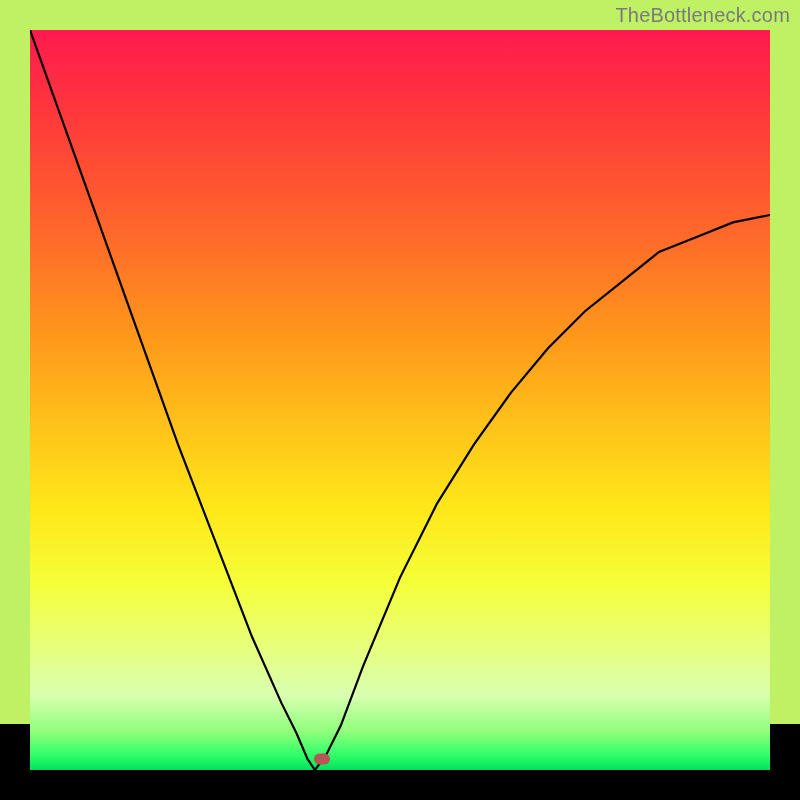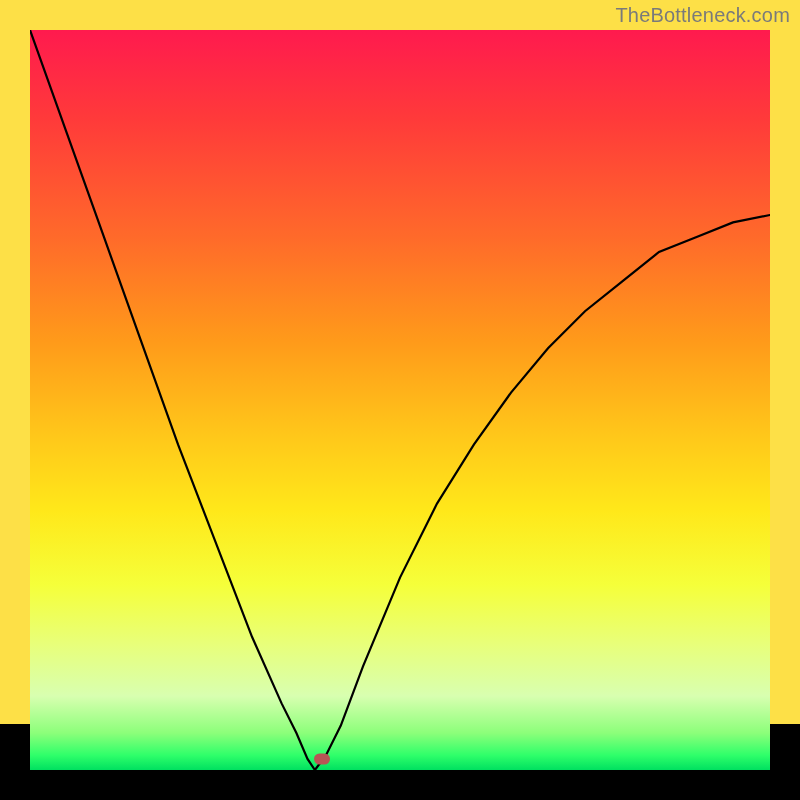--- a/index.html
+++ b/index.html
@@ -1,21 +1,21 @@
 <!DOCTYPE html>
 <html><head>
 <meta charset="utf-8">
 <style>
   * { margin: 0; padding: 0; box-sizing: border-box; }
   html, body { width: 800px; height: 800px; overflow: hidden; background: #000; }
   .frame {
     position: relative;
     width: 800px;
     height: 724px;
-    background: #fde047;
+    background: #bef264;
   }
   .plot-area {
     position: absolute;
     left: 30px;
     top: 30px;
     width: 740px;
     height: 740px;
     background: linear-gradient(to bottom,
       #ff1a4e 0%,
       #ff3a3a 12%,

